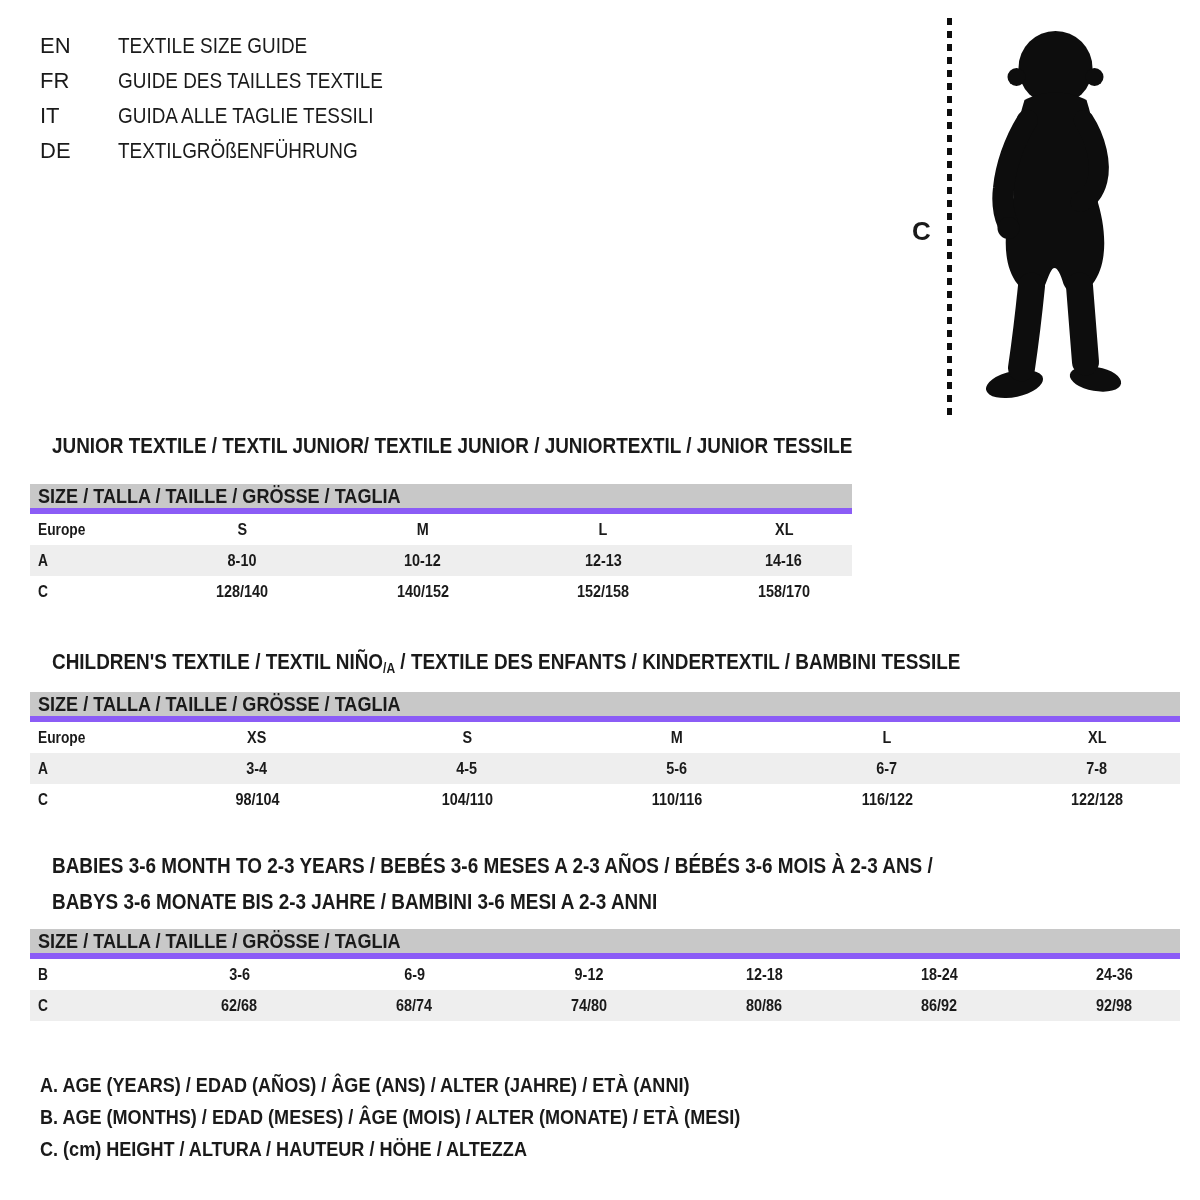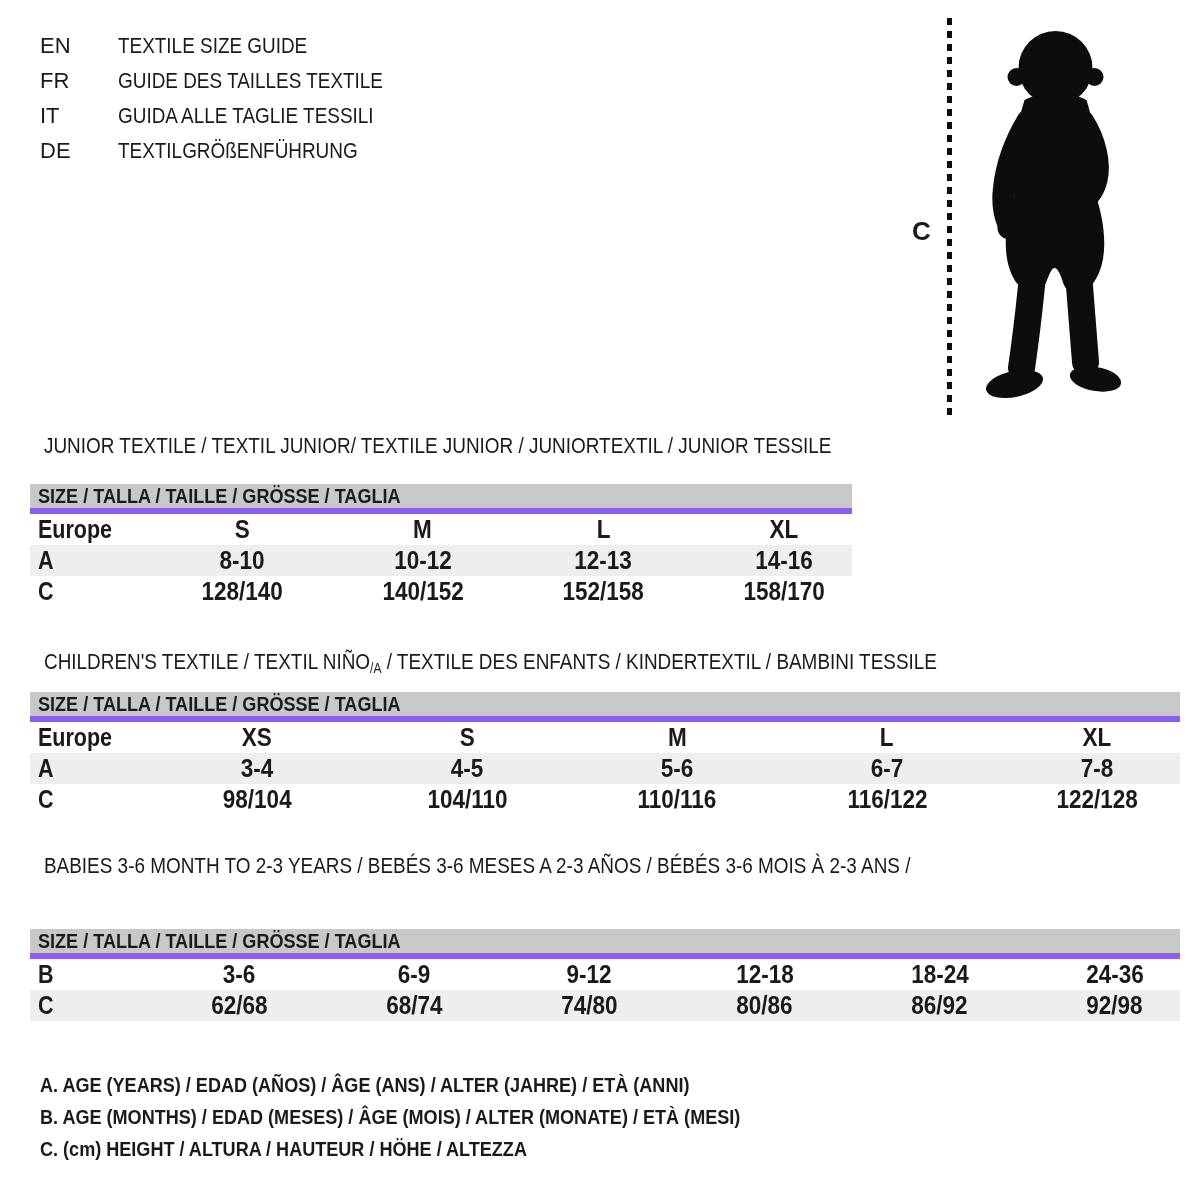--- a/index.html
+++ b/index.html
@@ -24,35 +24,35 @@
 
   
   .fig-label { position: absolute; left: 912px; top: 216px; font-weight: 700; font-size: 26px; }
   .dash-line {
     position: absolute; left: 947px; top: 18px; width: 5px; height: 397px;
     background: repeating-linear-gradient(to bottom, var(--figure-color, #0d0d0d) 0 7px, transparent 7px 13px);
   }
   .baby { position: absolute; left: 967px; top: 16px; width: 176px; height: 400px; color: var(--figure-color, #0d0d0d); }
 
   
-  .heading { position: absolute; left: 44px; font-weight: 400; font-size: 22px; line-height: 26px; white-space: nowrap; }
+  .heading { position: absolute; left: 52px; font-weight: 700; font-size: 22px; line-height: 26px; white-space: nowrap; }
   .hsub { font-size: 14px; position: relative; top: 4px; }
 
   
   .table { position: absolute; left: 30px; }
   #t-junior   { top: 484px; width: 822px; }
   #t-children { top: 692px; width: 1150px; }
   #t-babies   { top: 929px; width: 1150px; }
   .size-header {
     height: 30px; background: var(--table-header-bg, #c8c8c8);
     border-bottom: 6px solid #8b5cf6;
     display: flex; align-items: center; padding-left: 8px;
     font-weight: 700; font-size: 21px;
   }
-  .trow { display: flex; align-items: center; height: 31px; font-weight: 700; font-size: 25px; gap: 44px; }
+  .trow { display: flex; align-items: center; height: 31px; font-weight: 700; font-size: 16px; gap: 44px; }
   .trow.shaded { background: var(--row-alt-bg, #eeeeee); }
   .tlabel { width: 100px; padding-left: 8px; }
   .tcell  { flex: 1; text-align: center; }
 
   
   .legend { position: absolute; left: 40px; top: 1074px; }
   .legend-line { font-weight: 700; font-size: 21px; line-height: 22px; margin-bottom: 10px; white-space: nowrap; }
 </style>
 </head>
 <body>
@@ -158,20 +158,23 @@
       <span class="tcell"><span class="ccond">104/110</span></span>
       <span class="tcell"><span class="ccond">110/116</span></span>
       <span class="tcell"><span class="ccond">116/122</span></span>
       <span class="tcell"><span class="ccond">122/128</span></span>
     </div>
   </div>
 
   <div class="heading" style="top:853px">
     <span class="cond">BABIES 3-6 MONTH TO 2-3 YEARS / BEBÉS 3-6 MESES A 2-3 AÑOS / BÉBÉS 3-6 MOIS À 2-3 ANS /</span>
   </div>
+  <div class="heading" style="top:889px">
+    <span class="cond">BABYS 3-6 MONATE BIS 2-3 JAHRE / BAMBINI 3-6 MESI A 2-3 ANNI</span>
+  </div>
   <div class="table" id="t-babies">
     <div class="size-header">
       <span class="cond">SIZE / TALLA / TAILLE / GRÖSSE / TAGLIA</span>
     </div>
     <div class="trow">
       <span class="tlabel"><span class="cond">B</span></span>
       <span class="tcell"><span class="ccond">3-6</span></span>
       <span class="tcell"><span class="ccond">6-9</span></span>
       <span class="tcell"><span class="ccond">9-12</span></span>
       <span class="tcell"><span class="ccond">12-18</span></span>

